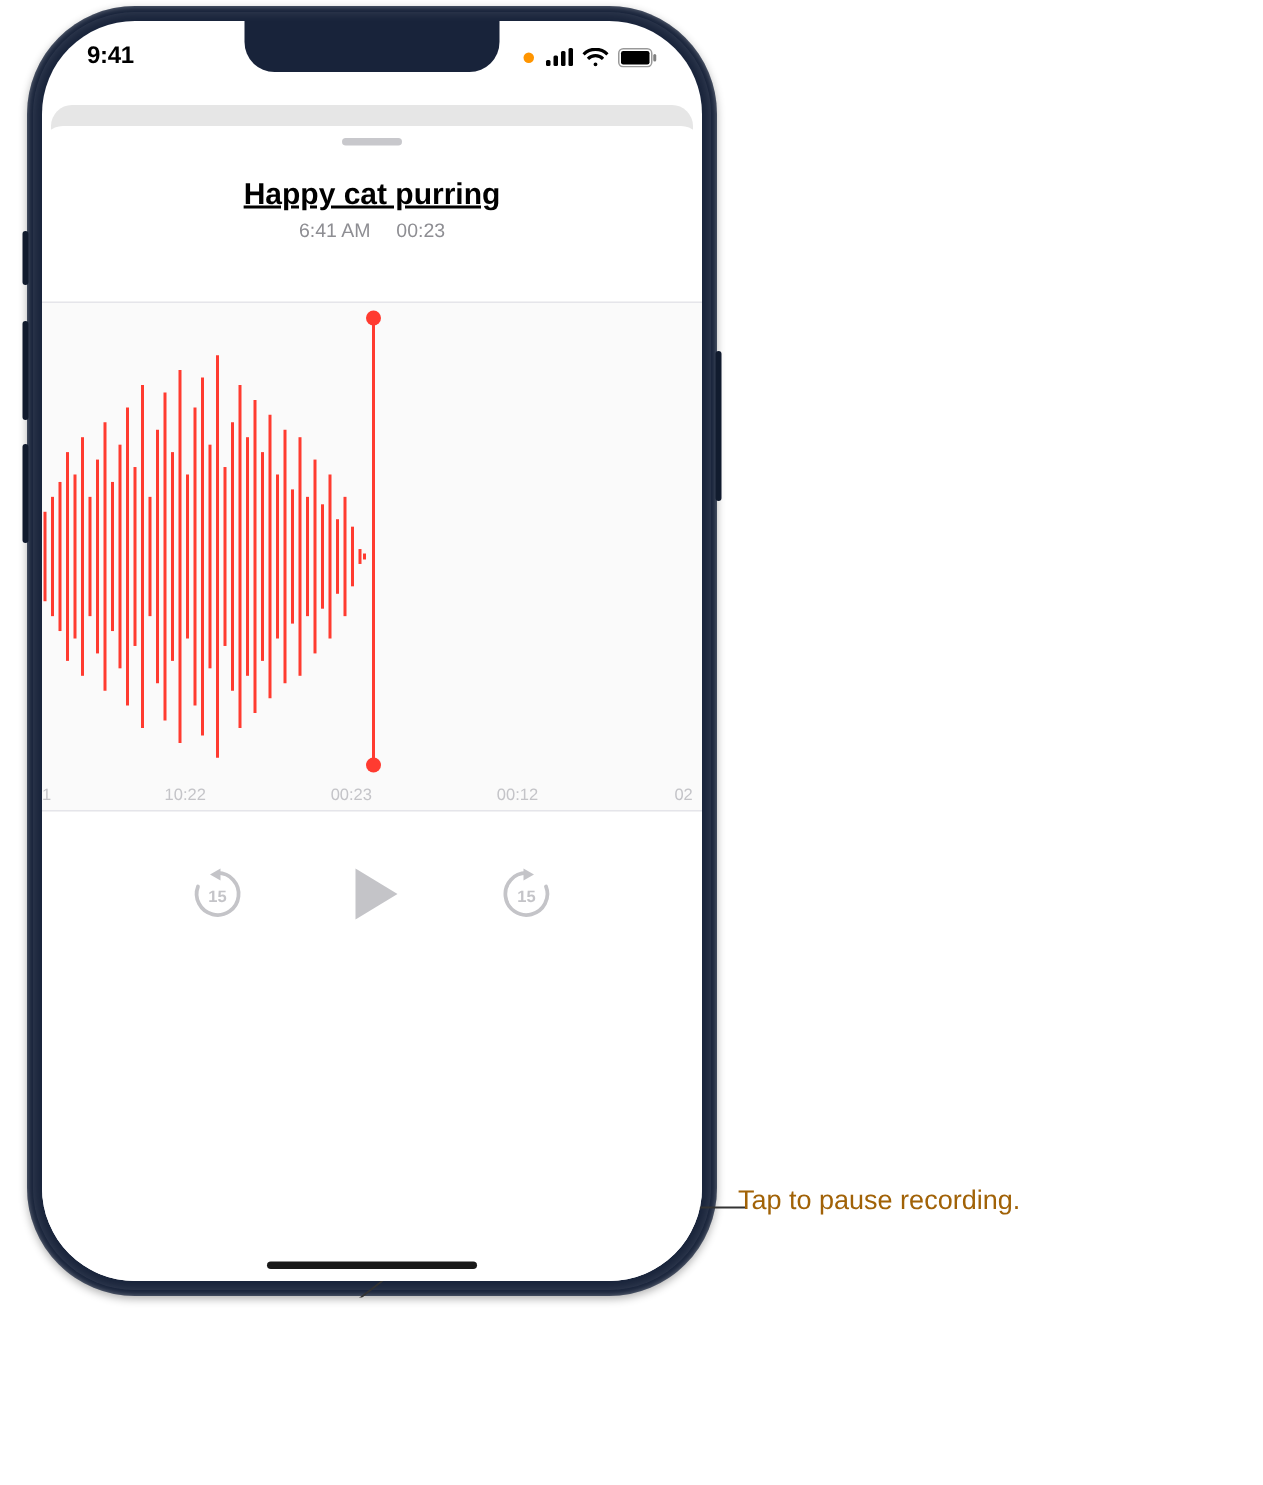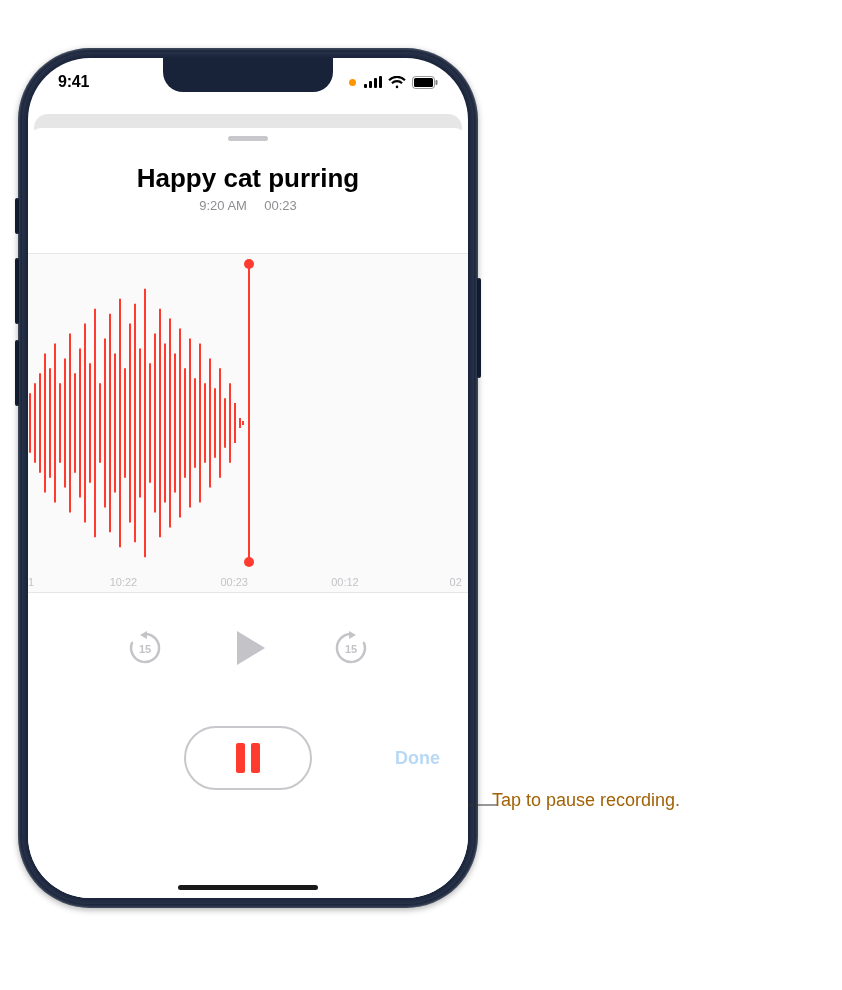--- a/index.html
+++ b/index.html
@@ -18,21 +18,20 @@
     left: 18px;
     top: 4px;
     width: 460px;
     height: 860px;
     background: #18233a; 
     border-radius: 72px;
     padding: 10px;
     box-shadow:
       inset 0 0 4px rgba(255,255,255,.4),
       0 2px 6px rgba(0,0,0,.3);
-    margin-top: 44px;
   }
   .phone::before {
     content:"";
     position:absolute;
     inset:4px;
     border-radius:68px;
     box-shadow: inset 0 0 8px rgba(255,255,255,.15);
     pointer-events:none;
   }
   .screen {
@@ -106,21 +105,21 @@
     z-index:10;
     display:flex;
     flex-direction:column;
   }
   .grabber {
     width:40px; height:5px; background:#c8c8cc;
     border-radius:3px; margin:8px auto 0;
   }
 
   .rec-header { text-align:center; margin-top:22px; }
-  .rec-title { font-size:26px; font-weight:600; }
+  .rec-title { font-size:20px; font-weight:600;text-decoration:underline; }
   .rec-sub { margin-top:4px; font-size:13px; color:#8e8e93; }
   .rec-sub .gap { display:inline-block; width:10px; }
 
   
   .wave-wrap {
     margin-top:40px;
     height:340px;
     position:relative;
     background:#fafafa;
     border-top:1px solid #e5e5ea;
@@ -248,21 +247,21 @@
     </div>
 
     <div class="sheet-back"></div>
 
     <div class="sheet">
       <div class="grabber"></div>
 
       <div class="rec-header">
         <div class="rec-title">Happy cat purring</div>
         <div class="rec-sub">
-          <span>9:20 AM</span>
+          <span>6:41 AM</span>
           <span class="gap"></span>
           <span>00:23</span>
         </div>
       </div>
 
       <div class="wave-wrap">
         <svg class="wave-svg" viewBox="0 0 440 340" preserveAspectRatio="none">
           <g stroke="#ff3b30" stroke-width="2">
 
             <line x1="2" y1="140" x2="2" y2="200"></line>
@@ -339,29 +338,20 @@
         </span>
         <span class="pb-btn">
           <svg class="skip-svg" viewBox="0 0 40 40">
             <path d="M20 6 a14 14 0 1 0 13 9" fill="none" stroke="#c4c4c8" stroke-width="2.5" stroke-linecap="round"></path>
             <path d="M18 3 L25 7 L18 11 Z" fill="#c4c4c8"></path>
             <text x="20" y="25" text-anchor="middle" font-size="11" fill="#c4c4c8" font-weight="600">15</text>
           </svg>
         </span>
       </div>
 
-      <div class="bottom-row">
-        <button class="pause-btn" type="button">
-          <span class="bars2">
-              <span></span>
-              <span></span>
-            </span>
-        </button>
-        <button class="done-btn" type="button">Done</button>
-      </div>
     </div>
 
     <div class="home-ind"></div>
   </div>
 </div>
 
 <svg class="callout-line" style="position:absolute; left:238px; top:795px;" width="270" height="70">
   <path d="M0 72 L80 10 L260 10"></path>
 </svg>
 <div class="callout">Tap to pause recording.</div>

